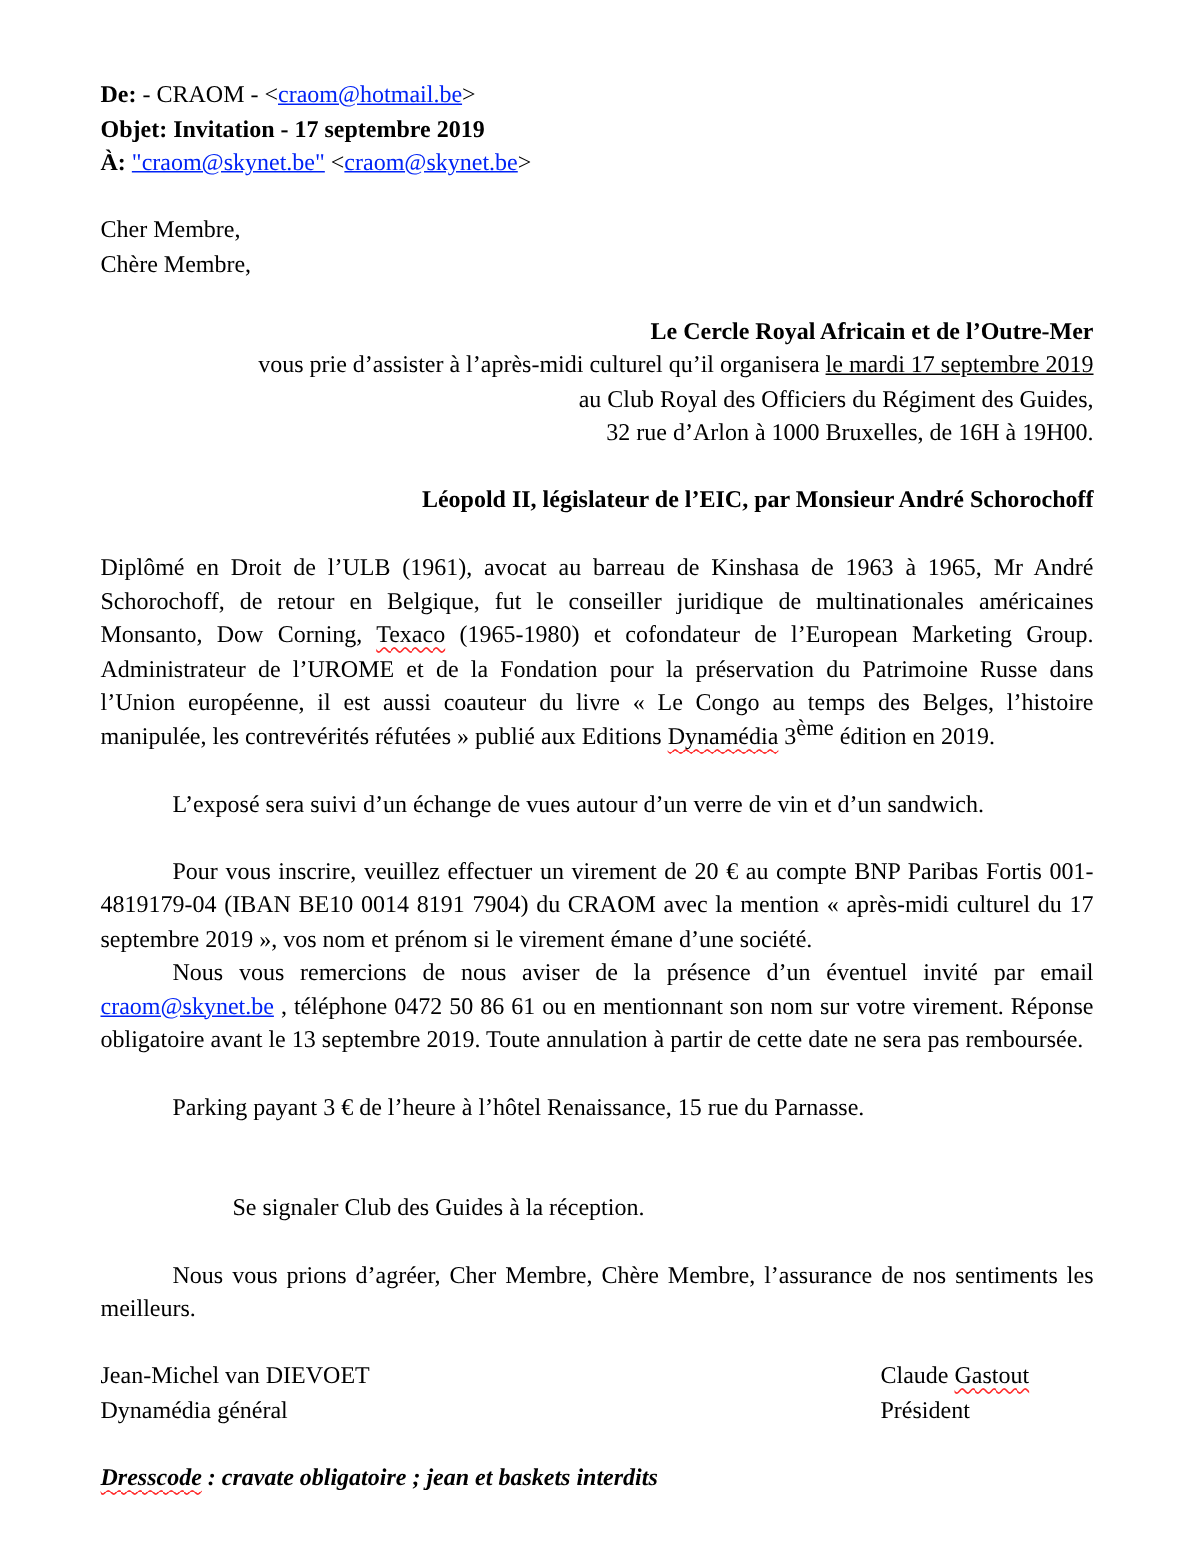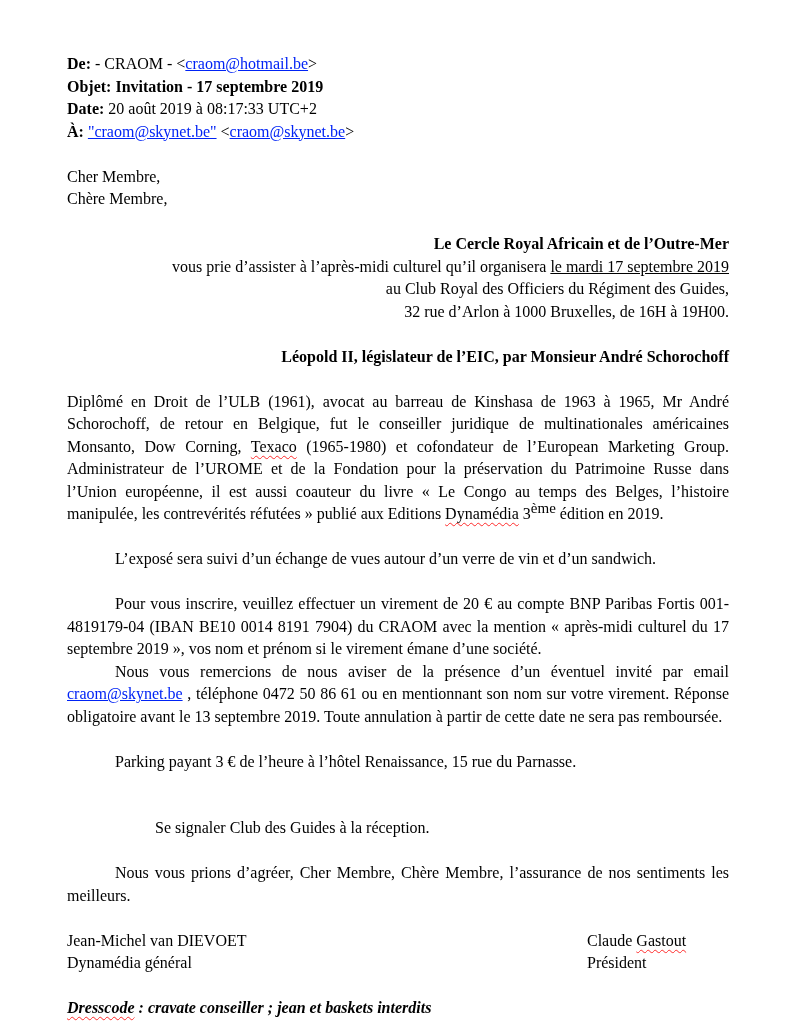--- a/index.html
+++ b/index.html
@@ -42,21 +42,20 @@
   .dress { font-weight: 700; font-style: italic; }
 </style>
 </head>
 <body>
 
 <div class="page">
 
   <div>
     <p><span class="bold">De:</span><span> - CRAOM - &lt;</span><a class="lnk">craom@hotmail.be</a><span>&gt;</span></p>
     <p class="bold">Objet: Invitation - 17 septembre 2019</p>
-    <p><span class="bold">Date:</span><span> 20 août 2019 à 08:17:33 UTC+2</span></p>
     <p><span class="bold">À: </span><a class="lnk">"craom@skynet.be"</a><span> &lt;</span><a class="lnk">craom@skynet.be</a><span>&gt;</span></p>
   </div>
 
   <div class="blank"></div>
 
   <div>
     <p>Cher Membre,</p>
     <p>Chère Membre,</p>
   </div>
 
@@ -104,15 +103,15 @@
       <p>Dynamédia général</p>
     </div>
     <div class="sig-right">
       <p><span>Claude </span><span class="wavy">Gastout</span></p>
       <p>Président</p>
     </div>
   </div>
 
   <div class="blank"></div>
 
-  <p class="dress"><span class="wavy">Dresscode</span><span> : cravate conseiller ; jean et baskets interdits</span></p>
+  <p class="dress"><span class="wavy">Dresscode</span><span> : cravate obligatoire ; jean et baskets interdits</span></p>
 
 </div>
 
 </body></html>

